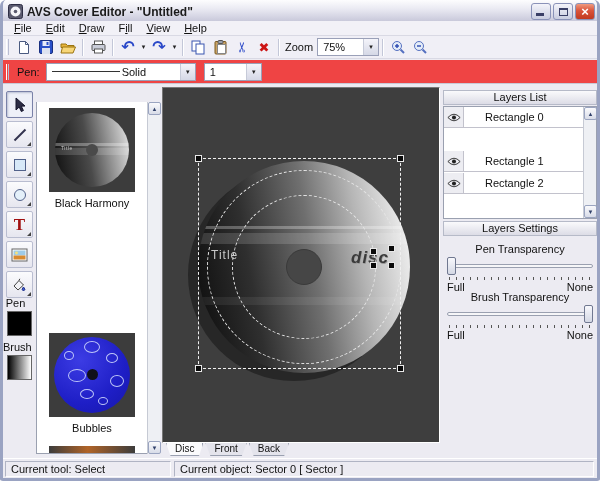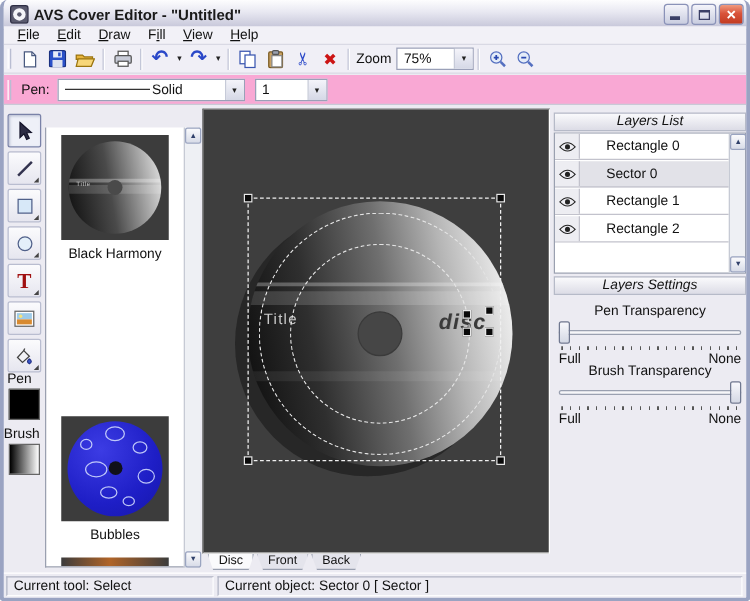--- a/index.html
+++ b/index.html
@@ -67,21 +67,21 @@
     display:flex; align-items:center; justify-content:center; font-size:7px; color:#222;
   }
   .combo.zoomc { width: 62px; }
   .glyph-undo { font-size: 16px; font-weight: bold; color: #2a48c8; line-height: 1; }
   .glyph-cut { font-size: 14px; color: #2a48c8; transform: rotate(-90deg); line-height:1; }
   .glyph-del { font-size: 13px; font-weight: bold; color: #cc1414; line-height:1; }
 
   
   .penbar {
     position: absolute; left: 0; right: 0; top: 60px; height: 24px;
-    background: #f9a8d4; border-bottom: 1px solid #c9c9d6;
+    background: #ef4444; border-bottom: 1px solid #c9c9d6;
     display: flex; align-items: center; padding-left: 2px;
   }
   .pen-label { margin: 0 6px 0 4px; color:#111; }
   .combo.penstyle { width: 150px; }
   .penline { width: 68px; height: 1px; background: #333; margin-right: 2px; }
   .combo.penwidth { width: 58px; margin-left: 8px; }
 
   
   .content { position: absolute; left: 0; right: 0; top: 85px; height: 371px; }
 
@@ -158,21 +158,21 @@
   .tabs { position: absolute; left: 163px; top: 358px; height: 13px; display: flex; gap: 2px; }
   .tab {
     height: 13px; padding: 0 8px; font-size: 10px; line-height: 12px; color: #111;
     background: #e4e4ec; border: 1px solid #9aa0b0; border-top: none;
     clip-path: polygon(0 0, 100% 0, 88% 100%, 12% 100%);
   }
   .tab.active { background: #fafafc; font-weight: normal; }
 
   
   .rightpanel { position: absolute; left: 440px; top: 0; width: 154px; height: 100%; }
-  .rp-header { position: absolute; left: 0; right: 0; font-style: italic; }
+  .rp-header { position: absolute; left: 0; right: 0; }
   .layer-list { position: absolute; top: 21px; left: 0; right: 0; height: 113px; background: #fff; border: 1px solid #9aa0b0; }
   .layer-row { position: absolute; left: 0; right: 13px; height: 21px; display: flex; border-bottom: 1px solid #c2c2cc; background: #fff; }
   .layer-row.selected { background: #e2e2e8; }
   .eye-cell { width: 20px; border-right: 1px solid #c2c2cc; display: flex; align-items: center; justify-content: center; background: #ededf2; }
   .layer-name { flex: 1; line-height: 20px; padding-left: 21px; color: #111; }
   .layer-scroll { position: absolute; top: 0; right: 0; bottom: 0; width: 13px; background: #eef0f4; border-left: 1px solid #c6cad4; }
 
   .slider-label { position: absolute; left: 0; right: 0; text-align: center; color: #111; }
   .slider { position: absolute; left: 4px; width: 146px; height: 18px; }
   .slider .track { position: absolute; left: 0; right: 0; top: 7px; height: 4px; background: #f6f6f8; border: 1px solid #9aa0b0; border-radius: 2px; }
@@ -461,29 +461,20 @@
       <div class="layer-list">
         <div class="layer-row" style="top:0">
           <span class="eye-cell">
             <svg width="14" height="9" viewBox="0 0 16 10">
                 <path d="M1 5 Q8 -2.5 15 5 Q8 12.5 1 5 Z" fill="none" stroke="#222"></path>
                 <circle cx="8" cy="5" r="2.3" fill="#222"></circle>
               </svg>
           </span>
           <span class="layer-name">Rectangle 0</span>
         </div>
-        <div class="layer-row selected" style="top:22px">
-          <span class="eye-cell">
-            <svg width="14" height="9" viewBox="0 0 16 10">
-                <path d="M1 5 Q8 -2.5 15 5 Q8 12.5 1 5 Z" fill="none" stroke="#222"></path>
-                <circle cx="8" cy="5" r="2.3" fill="#222"></circle>
-              </svg>
-          </span>
-          <span class="layer-name">Sector 0</span>
-        </div>
         <div class="layer-row" style="top:44px">
           <span class="eye-cell">
             <svg width="14" height="9" viewBox="0 0 16 10">
                 <path d="M1 5 Q8 -2.5 15 5 Q8 12.5 1 5 Z" fill="none" stroke="#222"></path>
                 <circle cx="8" cy="5" r="2.3" fill="#222"></circle>
               </svg>
           </span>
           <span class="layer-name">Rectangle 1</span>
         </div>
         <div class="layer-row" style="top:66px">

